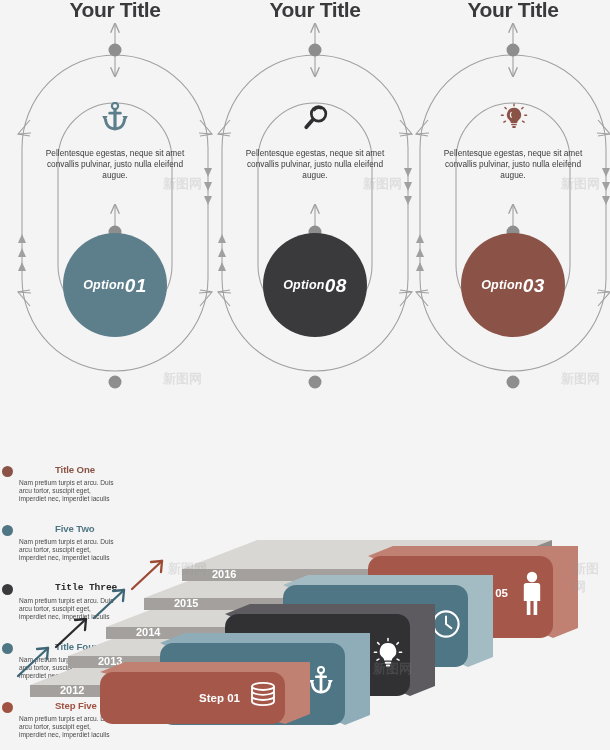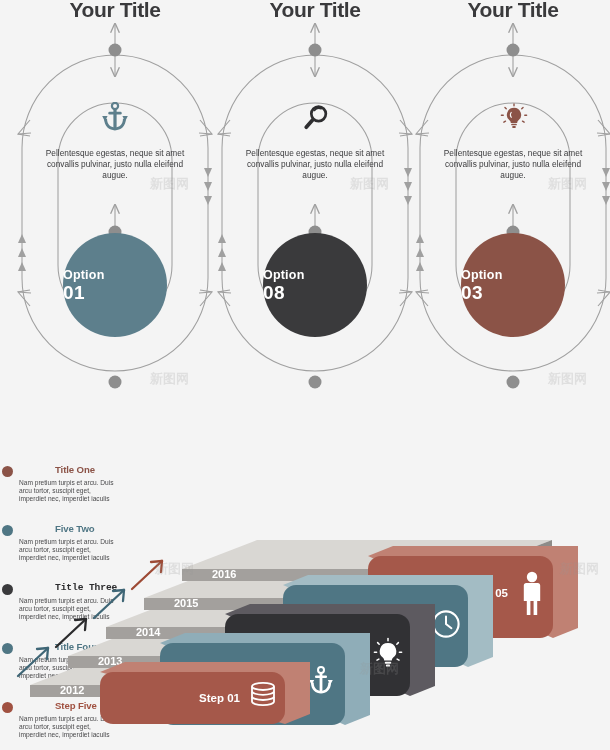--- a/index.html
+++ b/index.html
@@ -16,40 +16,41 @@
   .col-title{
     position:absolute;top:-2px;width:200px;text-align:center;
     font-size:21px;font-weight:bold;color:#3a3a3c;letter-spacing:-0.4px;
   }
   .opt-body{
     position:absolute;width:140px;text-align:center;
     font-size:8.3px;line-height:11.2px;color:#3b3b3d;
   }
   .opt-circle{
     position:absolute;width:104px;height:104px;border-radius:50%;
-    display:flex;flex-direction:column;align-items:flex-start;justify-content:center;
+    display:flex;flex-direction:row;align-items:center;justify-content:center;
     color:#fff;
+    font-style:italic;
   }
   .opt-circle .ol{font-size:12.5px;font-weight:bold;letter-spacing:.2px;margin-bottom:1px;}
   .opt-circle .on{font-size:19px;font-weight:bold;letter-spacing:.5px;line-height:1;}
   .top-icon{position:absolute;width:40px;height:34px;display:flex;align-items:center;justify-content:center;}
 
   
   #legend{position:absolute;left:0;top:455;width:118px;}
   .lg-item{position:absolute;left:0;width:118px;}
   .lg-dot{position:absolute;left:2px;top:2px;width:11px;height:11px;border-radius:50%;}
   .lg-title{position:absolute;left:19px;top:0px;font-size:9.6px;font-weight:bold;letter-spacing:-0.1px;margin-left:36px;}
   .lg-text{position:absolute;left:19px;top:15px;width:96px;font-size:6.6px;line-height:8.1px;color:#4a4a4c;}
 
   
   #stairs{position:absolute;left:0;top:470px;width:610px;height:280px;}
 
   .watermark{
     position:absolute;font-size:13px;color:rgba(150,150,150,.22);
-    font-family:"DejaVu Sans",sans-serif;pointer-events:none;user-select:none;font-weight:bold;
+    font-family:"DejaVu Sans",sans-serif;pointer-events:none;user-select:none;font-weight:bold;margin-left:13px;
   }
 </style>
 </head>
 <body>
 
 <div class="stage">
 
   <div id="top-section">
 
     <svg width="610" height="420" viewBox="0 0 610 420" style="position:absolute;left:0;top:0;">

